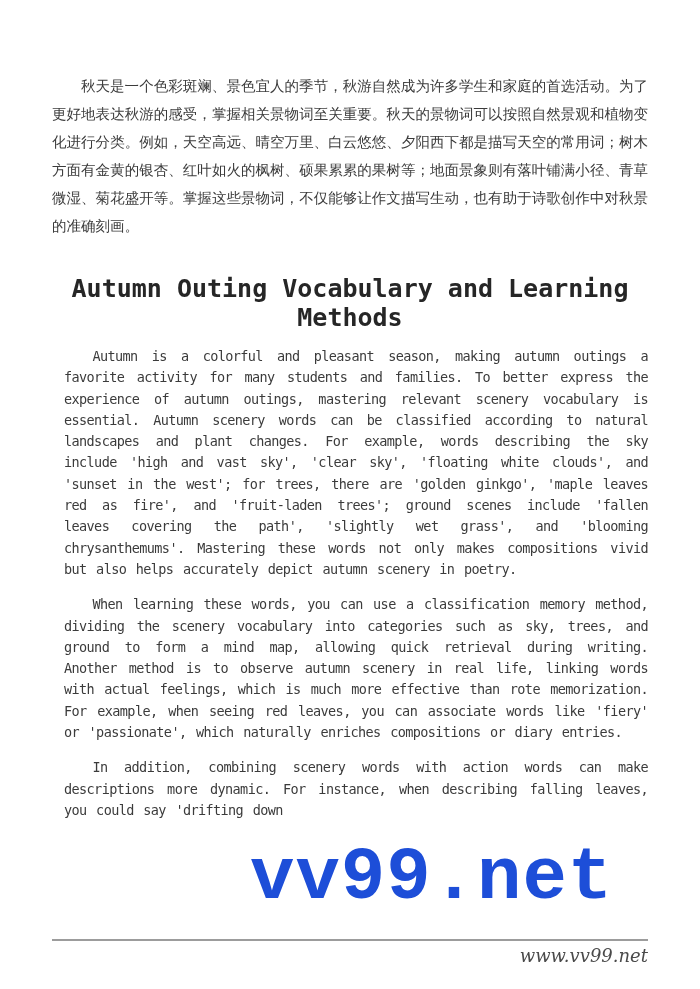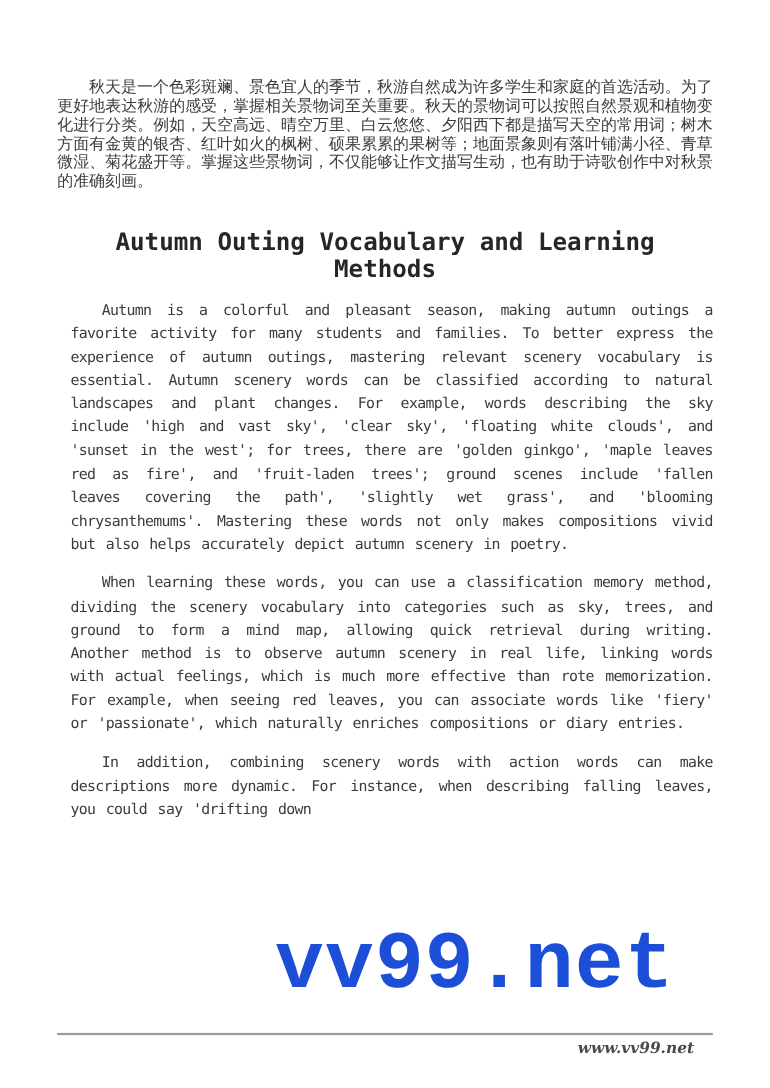--- a/index.html
+++ b/index.html
@@ -26,32 +26,32 @@
     font-size: 22px;
     font-weight: 700;
     letter-spacing: 1px;
     color: #262626;
     font-family: "Liberation Serif", serif;
   }
 
   .cn-para {
     margin: 0 0 8px 0;
     font-size: 14.5px;
-    line-height: 17px;
+    line-height: 28px;
     text-align: justify;
     text-indent: 2em;
     color: #3b3b3b;
     font-family: "Liberation Serif", serif;
   }
   .cn-para.first { margin-top: 17px; }
 
   .en-title {
     margin: 34px 0 0 0;
     text-align: center;
-    font-size: 22px;
+    font-size: 25px;
     font-weight: 700;
     color: #262626;
     letter-spacing: 0px;
     font-family: "DejaVu Sans Mono", monospace;
   }
 
   .en-para {
     margin: 14px 0 0 12px;
     font-size: 13.5px;
     line-height: 21.3px;
@@ -82,28 +82,27 @@
     left: 52px;
     right: 52px;
     top: 939px;
     height: 0;
     border-top: 2px solid #9c9c9c;
     z-index: 2;
   }
 
   .footer-url {
     position: absolute;
-    right: 69px;
+    right: 52px;
     top: 945px;
     z-index: 2;
-    font-size: 14px;
+    font-size: 18px;
     font-style: italic;
     color: #4a4a4a;
     font-family: "DejaVu Serif", serif;
-    font-weight: bold;
   }
 </style>
 </head>
 <body>
 
 <div class="page">
 
   <div class="watermark">vv99.net</div>
 
   <div class="content">

